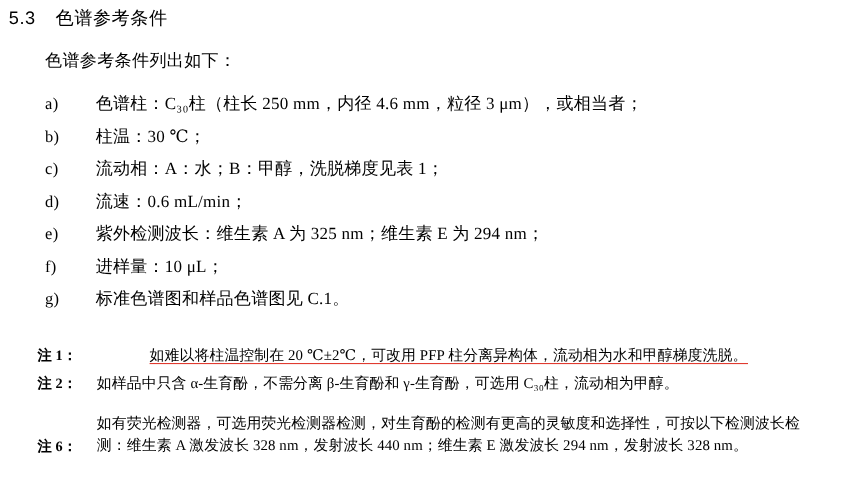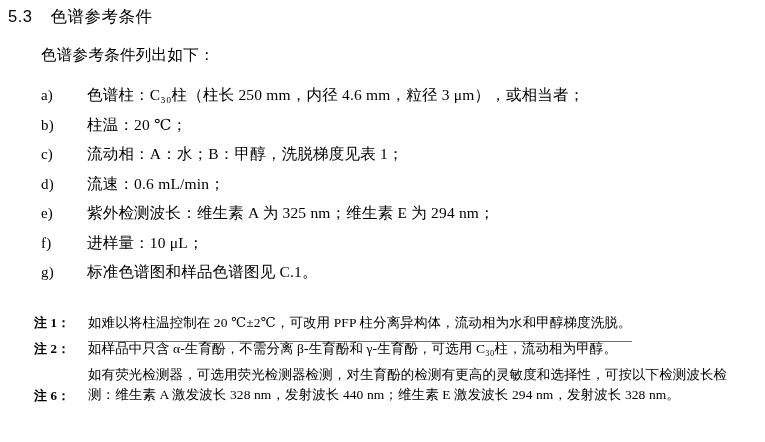--- a/index.html
+++ b/index.html
@@ -92,25 +92,27 @@
     flex: 0 0 54px;
     font-weight: bold;
     font-size: 13px;
     white-space: nowrap;
   }
   .note-body {
     flex: 1 1 auto;
   }
   .note-underline {
     border-bottom: 1.6px solid #e03b30;
-    padding-bottom: 11px;
+    padding-bottom: 0;
     display: inline;
+    margin-left: 48px;
   }
   .note-3 .note-body {
     line-height: 20px;
+    margin-top: 10px;
   }
 </style>
 </head>
 <body>
 
 <div class="page">
 
   <div class="section-heading">
     <span class="num">5.3</span><span>色谱参考条件</span>
   </div>
@@ -119,21 +121,21 @@
 
   <div class="list">
 
     <div class="list-item">
       <span class="marker">a)</span>
       <span class="li-text">色谱柱：C₃₀柱（柱长 250 mm，内径 4.6 mm，粒径 3 μm），或相当者；</span>
     </div>
 
     <div class="list-item">
       <span class="marker">b)</span>
-      <span class="li-text">柱温：20 ℃；</span>
+      <span class="li-text">柱温：30 ℃；</span>
     </div>
 
     <div class="list-item">
       <span class="marker">c)</span>
       <span class="li-text">流动相：A：水；B：甲醇，洗脱梯度见表 1；</span>
     </div>
 
     <div class="list-item">
       <span class="marker">d)</span>
       <span class="li-text">流速：0.6 mL/min；</span>

